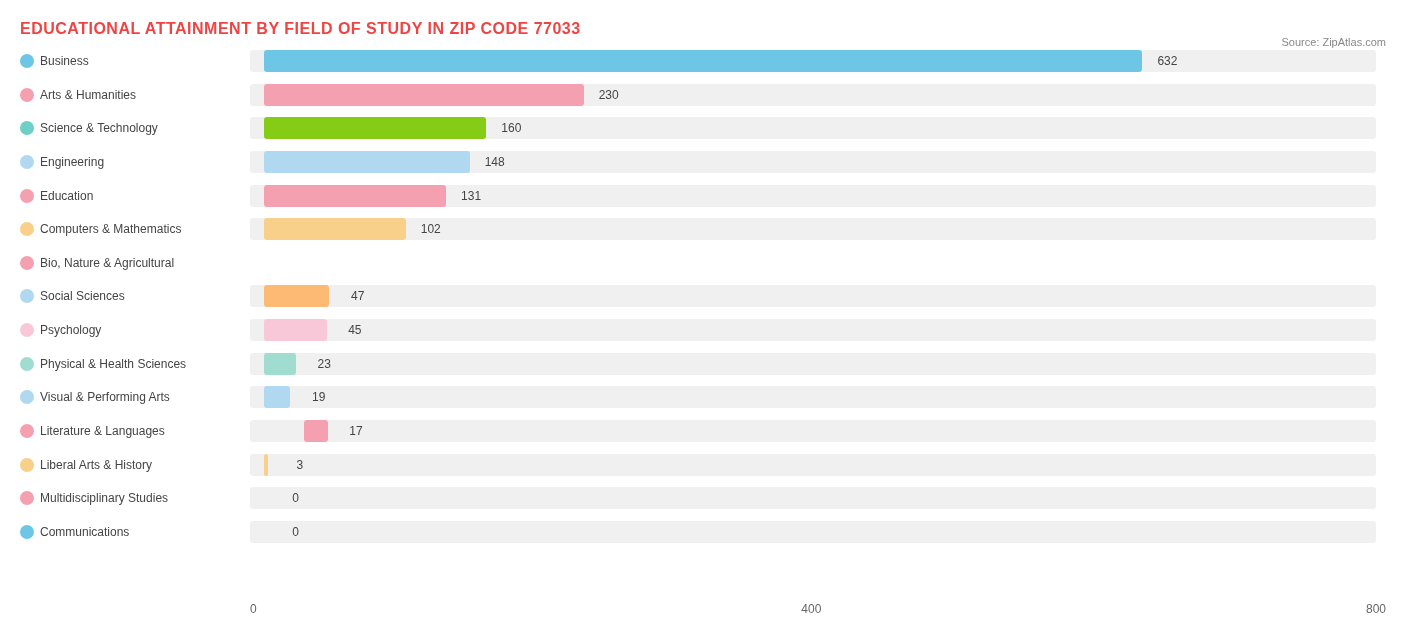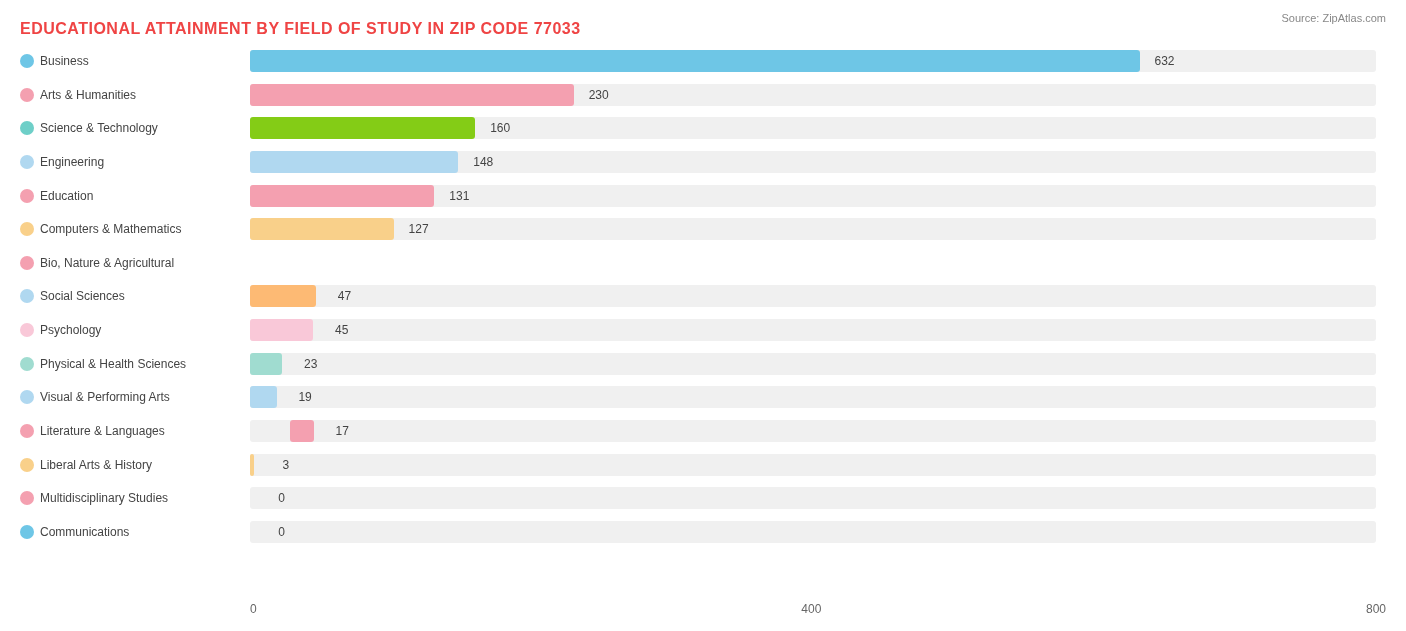--- a/index.html
+++ b/index.html
@@ -19,21 +19,21 @@
     .chart-title {
       font-size: 16px;
       font-weight: bold;
       color: #ef4444;
       text-transform: uppercase;
       letter-spacing: 0.5px;
       margin-bottom: 4px;
     }
     .source {
       position: absolute;
-      top: 12px;
+      top: 36px;
       right: 20px;
       font-size: 11px;
       color: #888;
     }
     .bars-area {
       margin-top: 8px;
       width: 100%;
       height: calc(100% - 60px);
       display: flex;
       flex-direction: column;
@@ -62,20 +62,21 @@
       color: #444;
       white-space: nowrap;
     }
     .bar-track {
       flex: 1;
       height: 22px;
       background: #f0f0f0;
       border-radius: 3px;
       position: relative;
       margin-right: 10px;
+      padding-left: 14px;
     }
     .bar-fill {
       height: 100%;
       border-radius: 3px;
       position: relative;
     }
     .bar-value {
       position: absolute;
       right: -35px;
       top: 50%;
@@ -160,21 +161,21 @@
           </div>
         </div>
       </div>
       <div class="bar-row">
         <div class="bar-label">
           <div class="color-dot" style="background: rgb(249, 208, 138);"></div>
           <span class="label-text">Computers &amp; Mathematics</span>
         </div>
         <div class="bar-track">
           <div class="bar-fill" style="background: rgb(249, 208, 138); width: 12.75%;">
-            <span class="bar-value">127</span>
+            <span class="bar-value">102</span>
           </div>
         </div>
       </div>
       <div class="bar-row">
         <div class="bar-label">
           <div class="color-dot" style="background: rgb(244, 160, 176);"></div>
           <span class="label-text">Bio, Nature &amp; Agricultural</span>
         </div>
       </div>
       <div class="bar-row">

